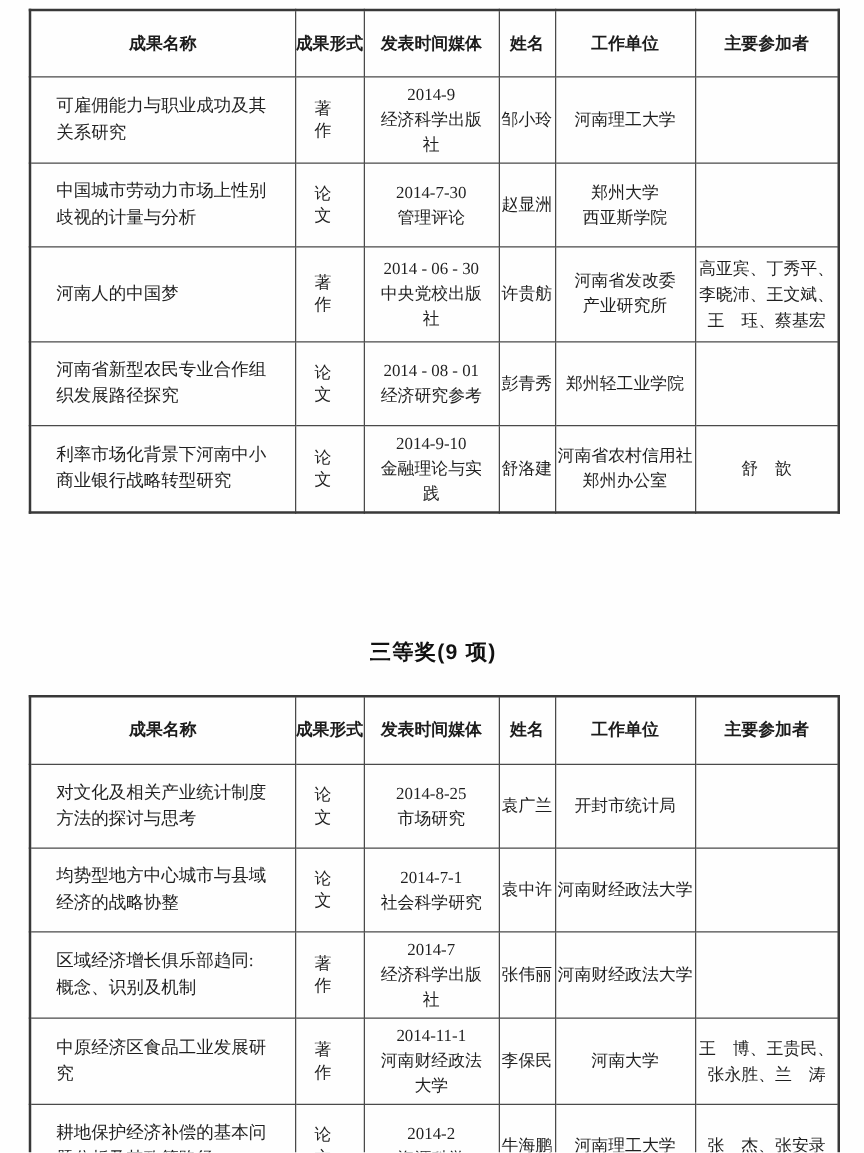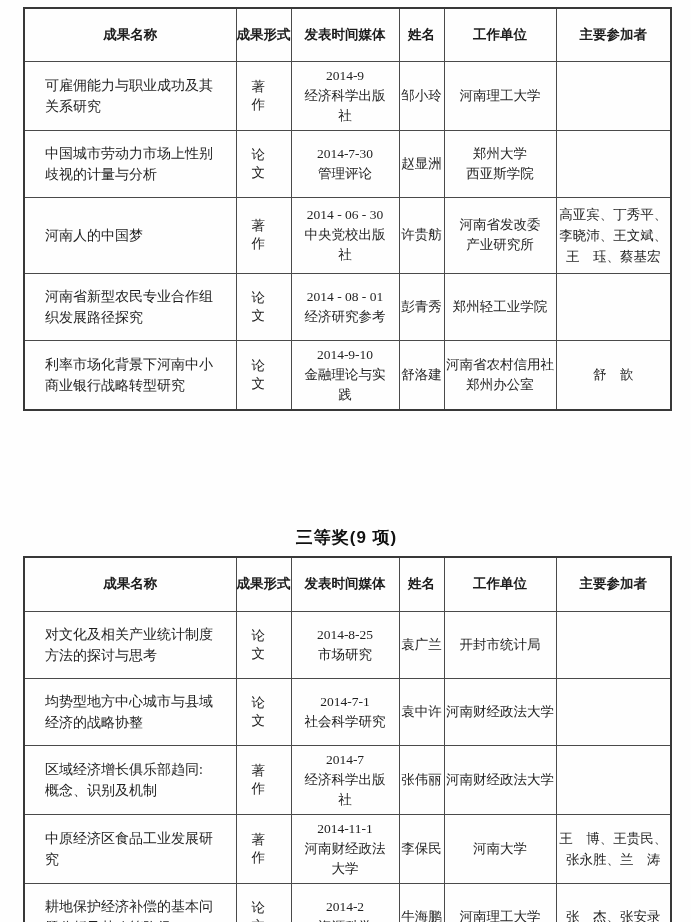--- a/index.html
+++ b/index.html
@@ -58,21 +58,21 @@
     white-space: pre-line;
     padding: 0;
   }
   .c-part {
     text-align: center;
     line-height: 21px;
     padding: 2px 2px;
   }
   .section-title {
     position: absolute;
-    top: 526px;
+    top: 510px;
     left: 23px;
     width: 647px;
     text-align: center;
     font-family: "Liberation Sans", "DejaVu Sans", sans-serif;
     font-weight: bold;
     font-size: 17px;
     color: #111111;
     letter-spacing: 1px;
   }
 </style>

